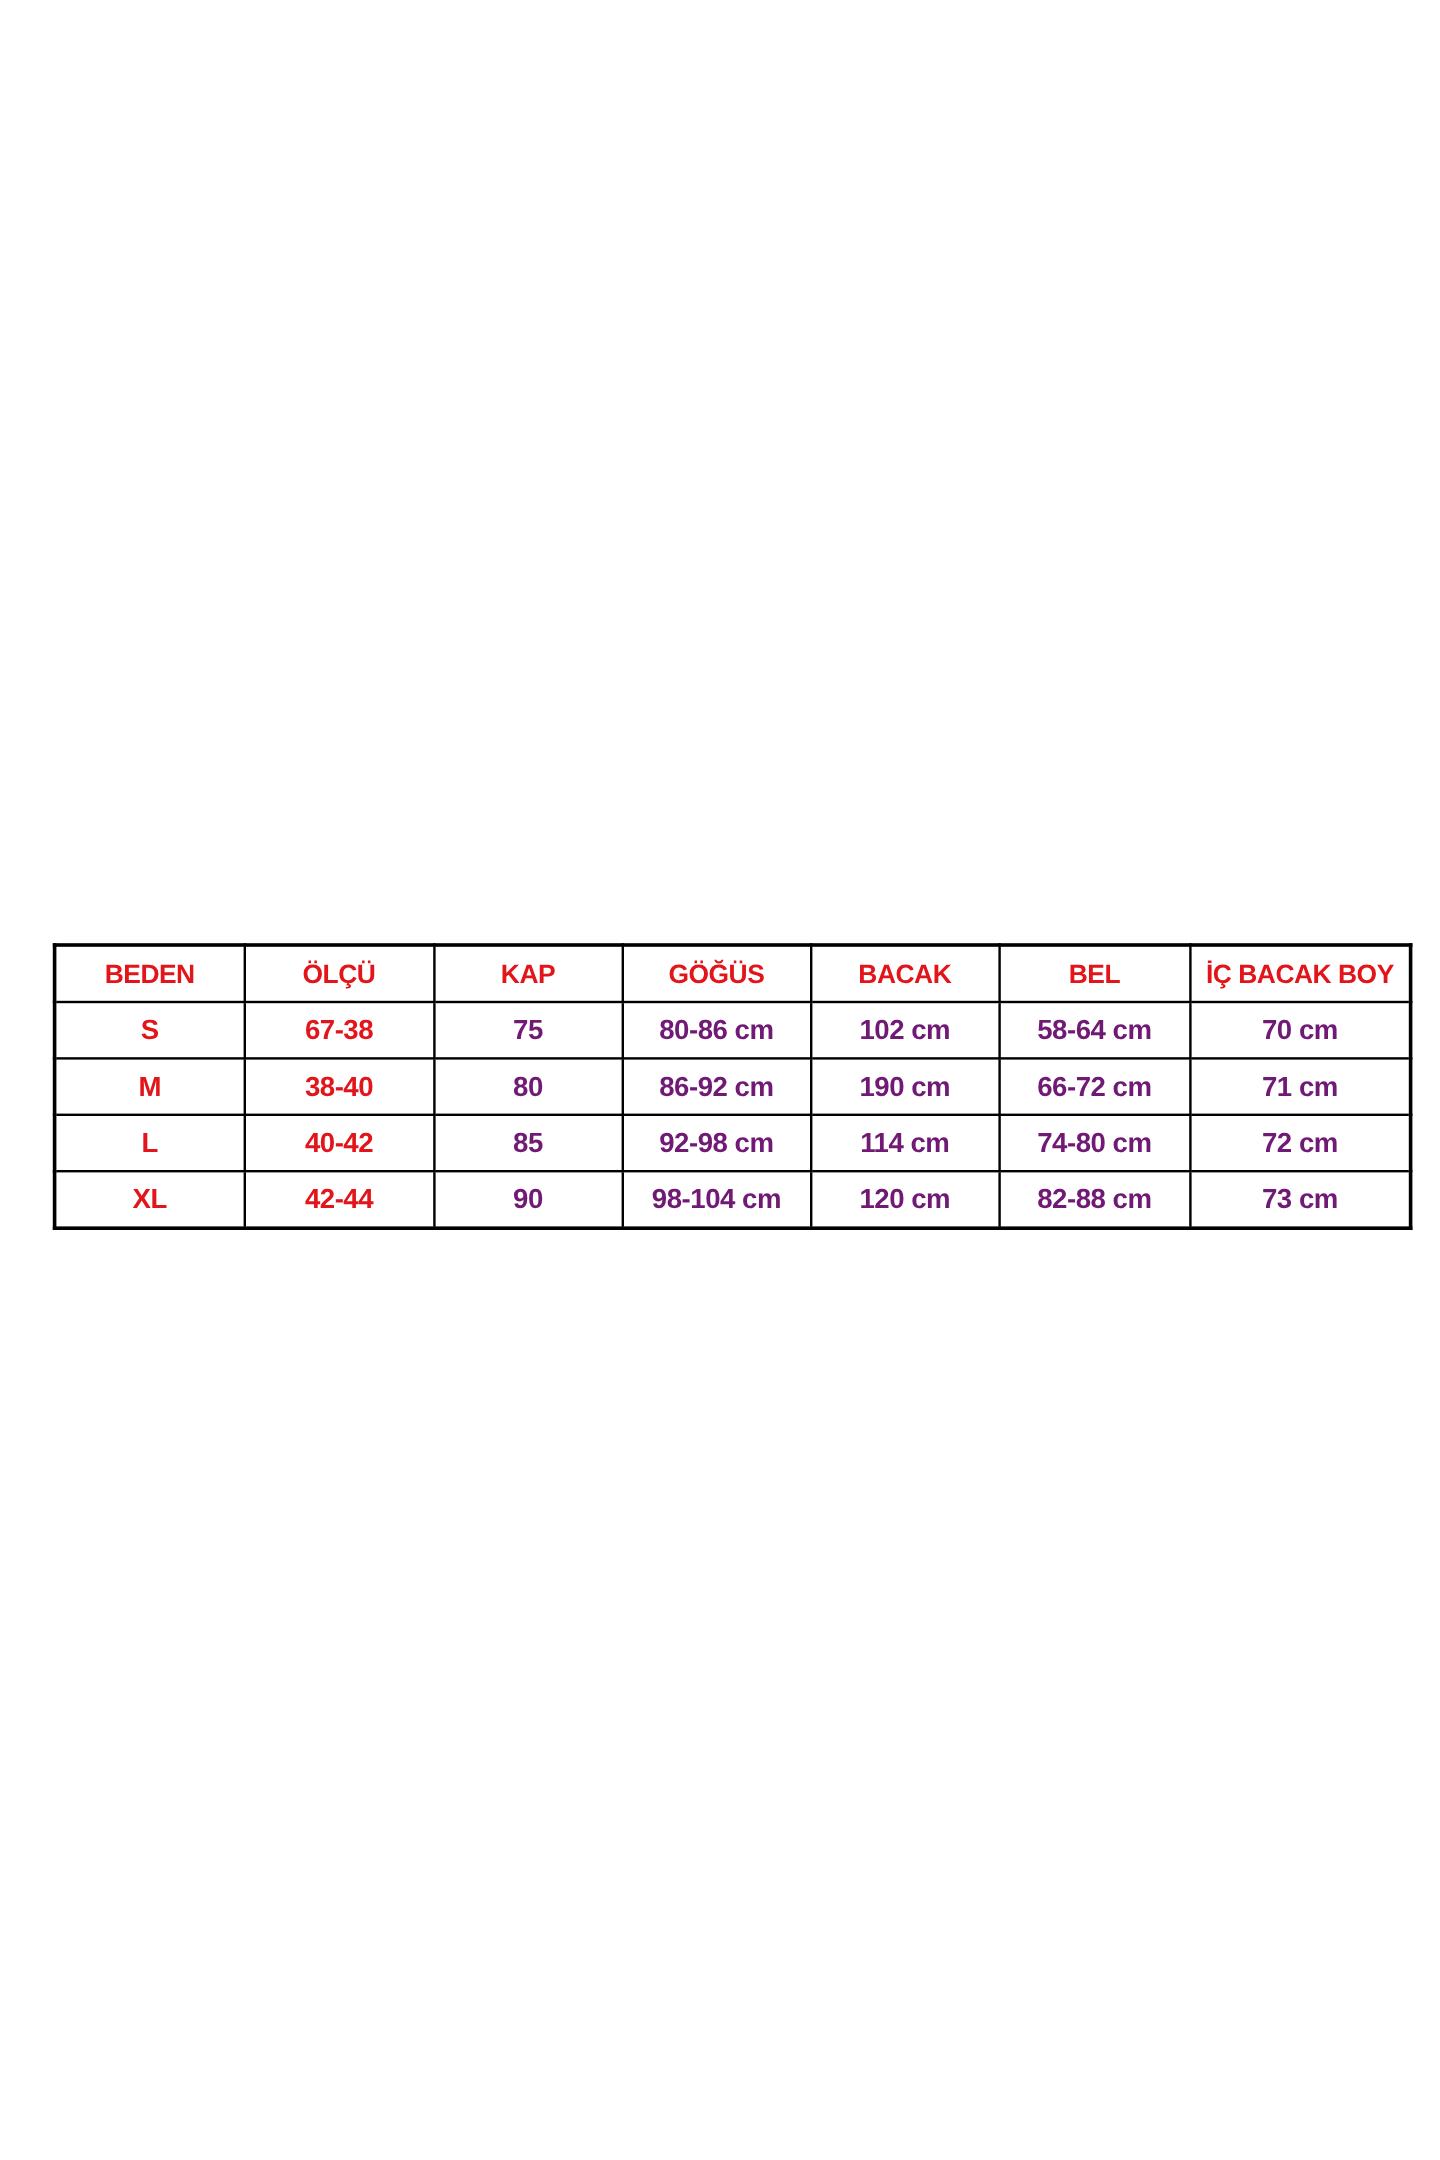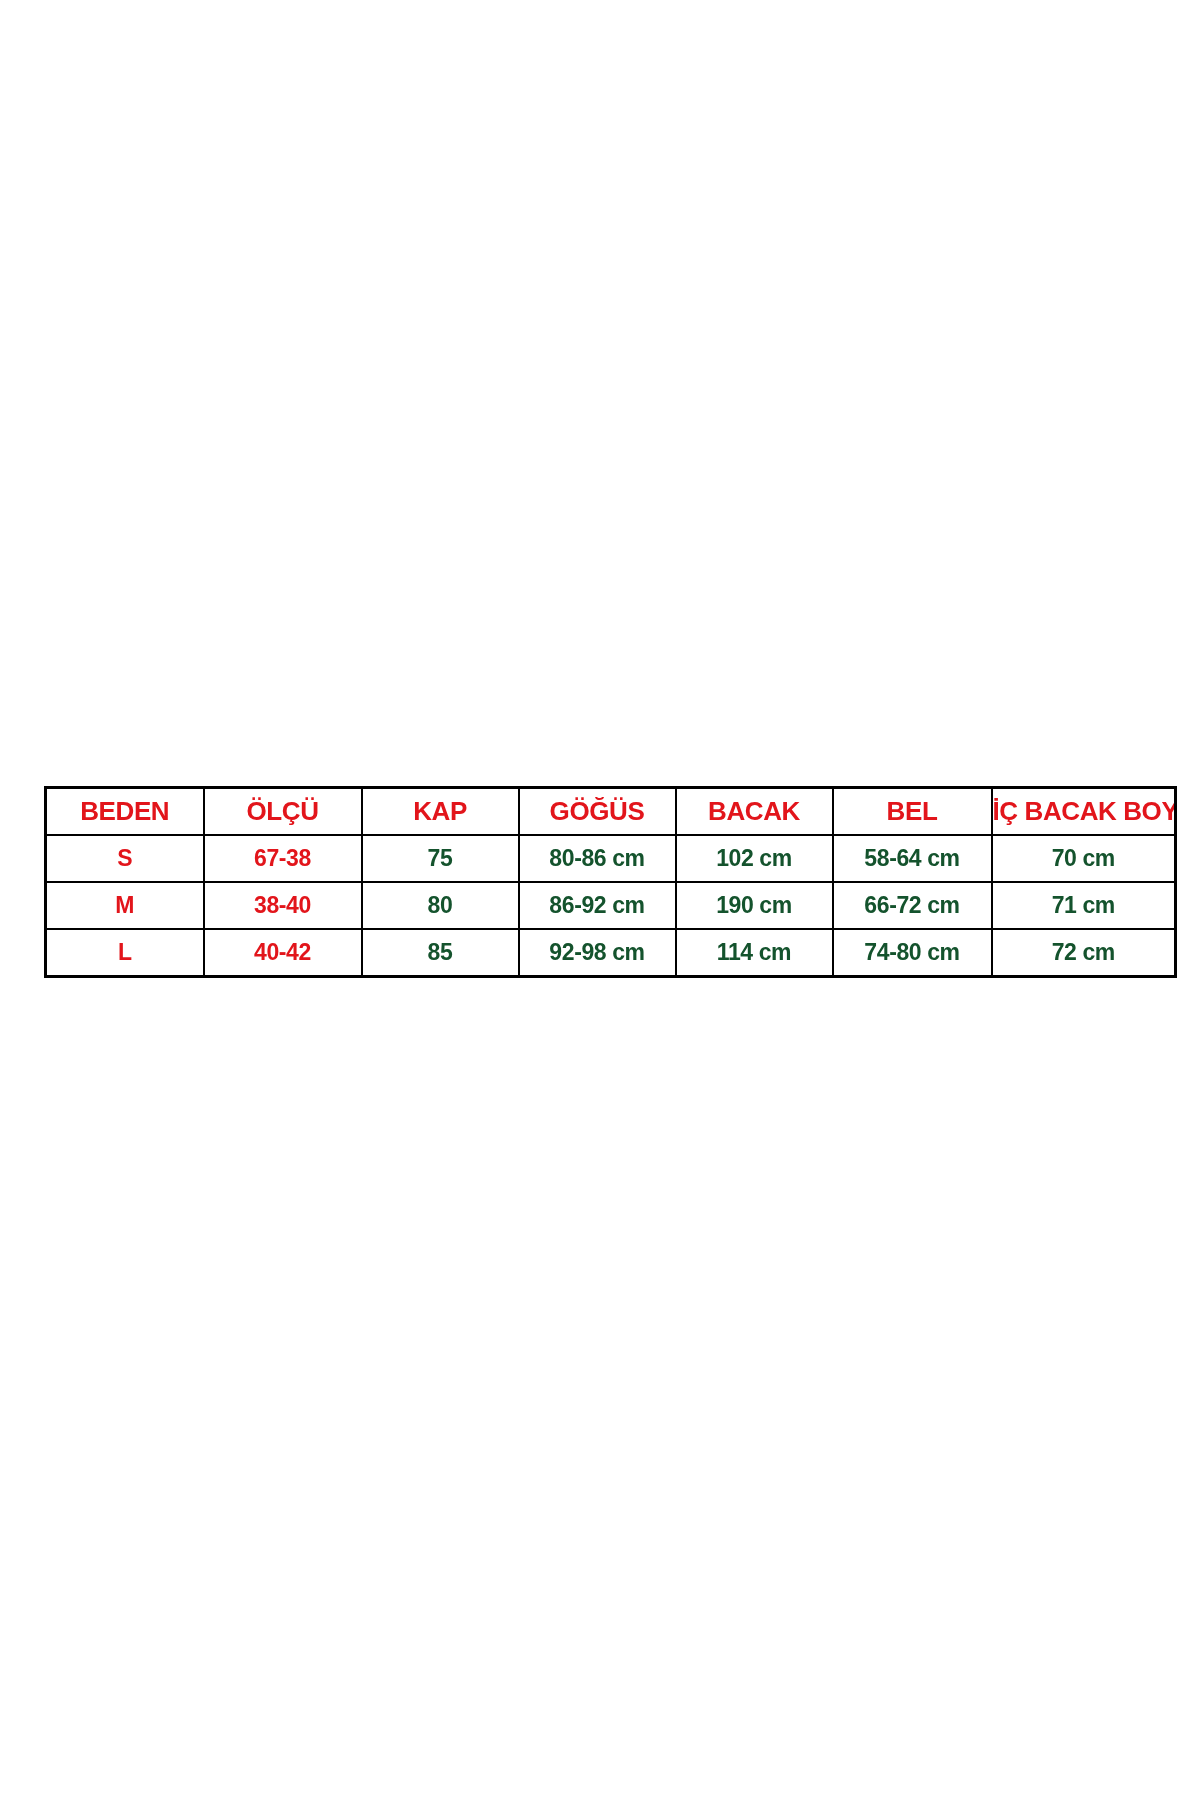--- a/index.html
+++ b/index.html
@@ -30,25 +30,25 @@
     text-align: center;
     vertical-align: middle;
     font-weight: 700;
     font-size: 23px;
     letter-spacing: -0.4px;
     white-space: nowrap;
     overflow: hidden;
   }
   .size-table th {
     color: #e2151b;
-    font-size: 26px;
+    font-size: 22px;
     text-align: center;
   }
   .size-table td {
-    color: #14532d;
+    color: #701a75;
   }
   .size-table td.red {
     color: #e2151b;
   }
 </style>
 </head>
 <body>
 
 <table class="size-table">
   <colgroup>
@@ -92,14 +92,23 @@
     </tr>
     <tr>
       <td class="red">L</td>
       <td class="red">40-42</td>
       <td>85</td>
       <td>92-98 cm</td>
       <td>114 cm</td>
       <td>74-80 cm</td>
       <td>72 cm</td>
     </tr>
+    <tr>
+      <td class="red">XL</td>
+      <td class="red">42-44</td>
+      <td>90</td>
+      <td>98-104 cm</td>
+      <td>120 cm</td>
+      <td>82-88 cm</td>
+      <td>73 cm</td>
+    </tr>
   </tbody>
 </table>
 
 </body></html>

